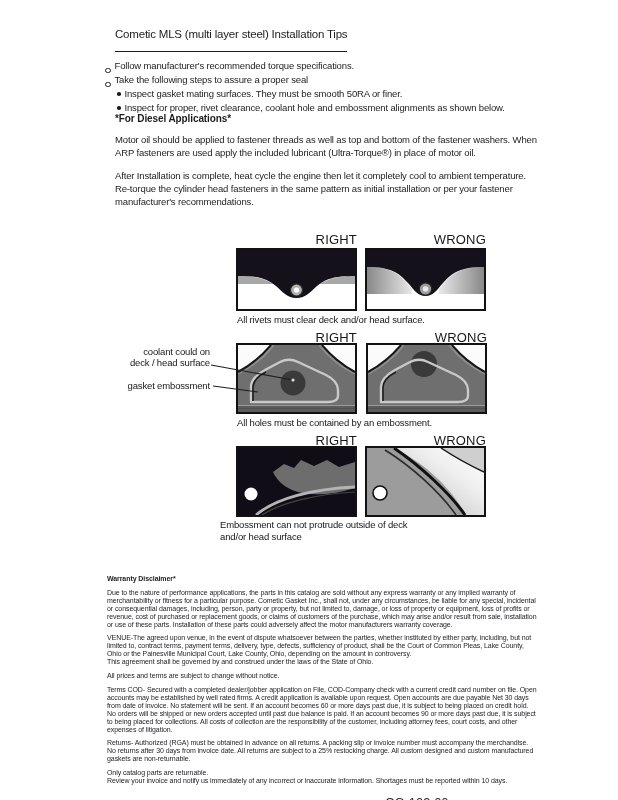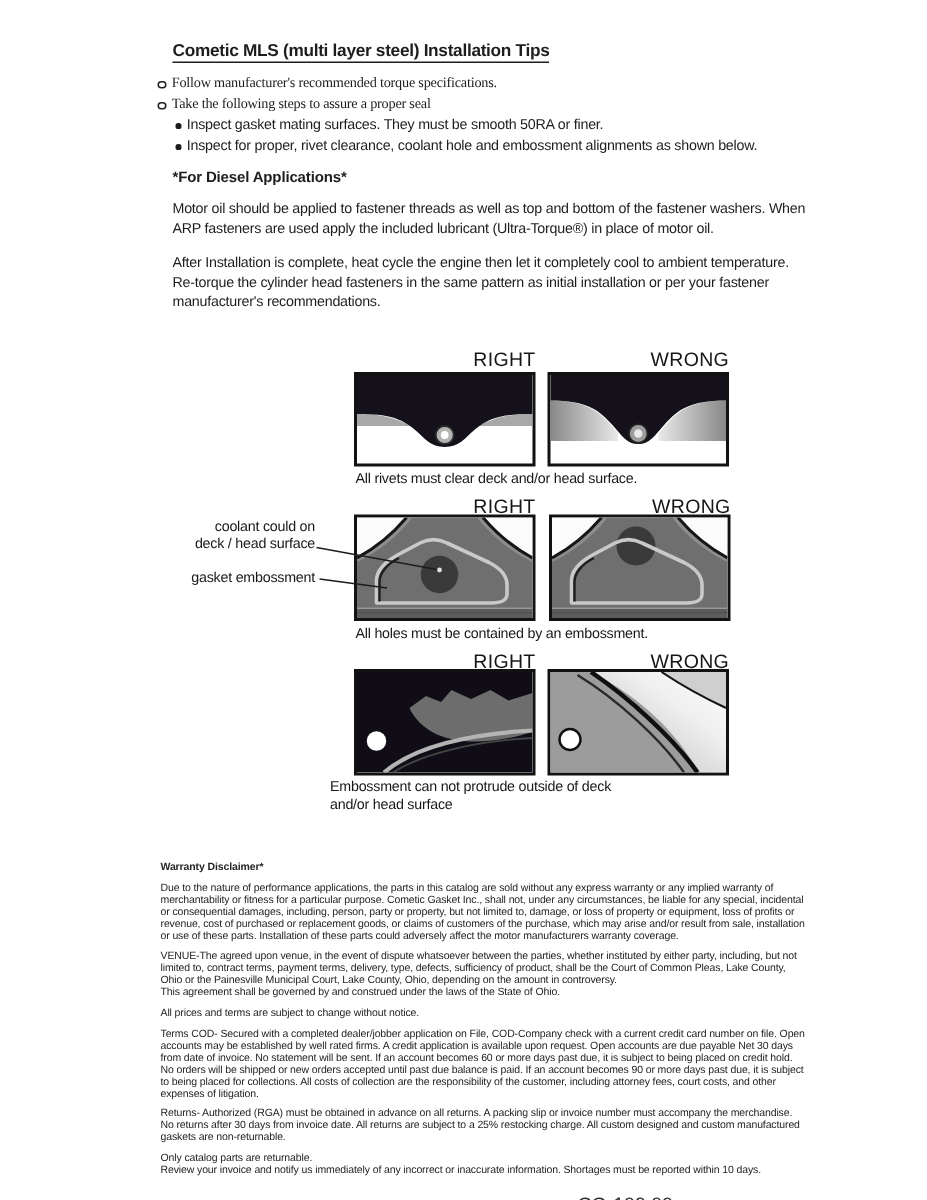--- a/index.html
+++ b/index.html
@@ -4,24 +4,24 @@
 <style>
   html,body{margin:0;padding:0;background:#e8e8e8;}
   .page{
     position:relative;width:618px;height:800px;background:#ffffff;
     font-family:"Liberation Sans",sans-serif;color:#1d1d20;overflow:hidden;
     margin:0 auto;
   }
   
   .header-block{position:absolute;top:24px;left:104px;width:432px;}
   .doc-title{
-    display:inline-block;margin:0 0 7px 11px;font-size:11.5px;font-weight:bold;
-    letter-spacing:-0.2px;border-bottom:1.5px solid #1d1d20;padding-bottom:1px;
+    display:inline-block;margin:0 0 7px 11px;font-size:11.5px;font-weight:normal;
+    letter-spacing:-0.2px;border-bottom:1.5px solid #1d1d20;padding-bottom:11px;
   }
-  .bullet-row{display:flex;align-items:flex-start;line-height:14px;font-size:9.5px;letter-spacing:-0.15px;font-family:Liberation Serif, serif;}
+  .bullet-row{display:flex;align-items:flex-end;line-height:14px;font-size:9.5px;letter-spacing:-0.15px;}
   .circ{flex:0 0 auto;width:3.5px;height:3.5px;border:1px solid #1d1d20;border-radius:50%;margin:4.5px 4px 0 1px;}
   .sub-bullet-row{display:flex;align-items:flex-start;line-height:14px;font-size:9.5px;letter-spacing:-0.15px;margin-left:13px;}
   .dot{flex:0 0 auto;width:3.5px;height:3.5px;background:#1d1d20;border-radius:50%;margin:5px 4px 0 0;}
   
   .diesel-block{position:absolute;top:113px;left:115px;width:424px;}
   .diesel-heading{margin:0 0 9px 0;font-size:10px;font-weight:bold;letter-spacing:-0.1px;}
   .diesel-block p{margin:0 0 10px 0;font-size:9.5px;line-height:13px;letter-spacing:-0.15px;}
   
   .dlabel{position:absolute;width:121px;text-align:right;font-size:13px;letter-spacing:0.2px;color:#17171a;}
   .dimg{position:absolute;border:2px solid #121212;box-sizing:border-box;background:#fff;}

